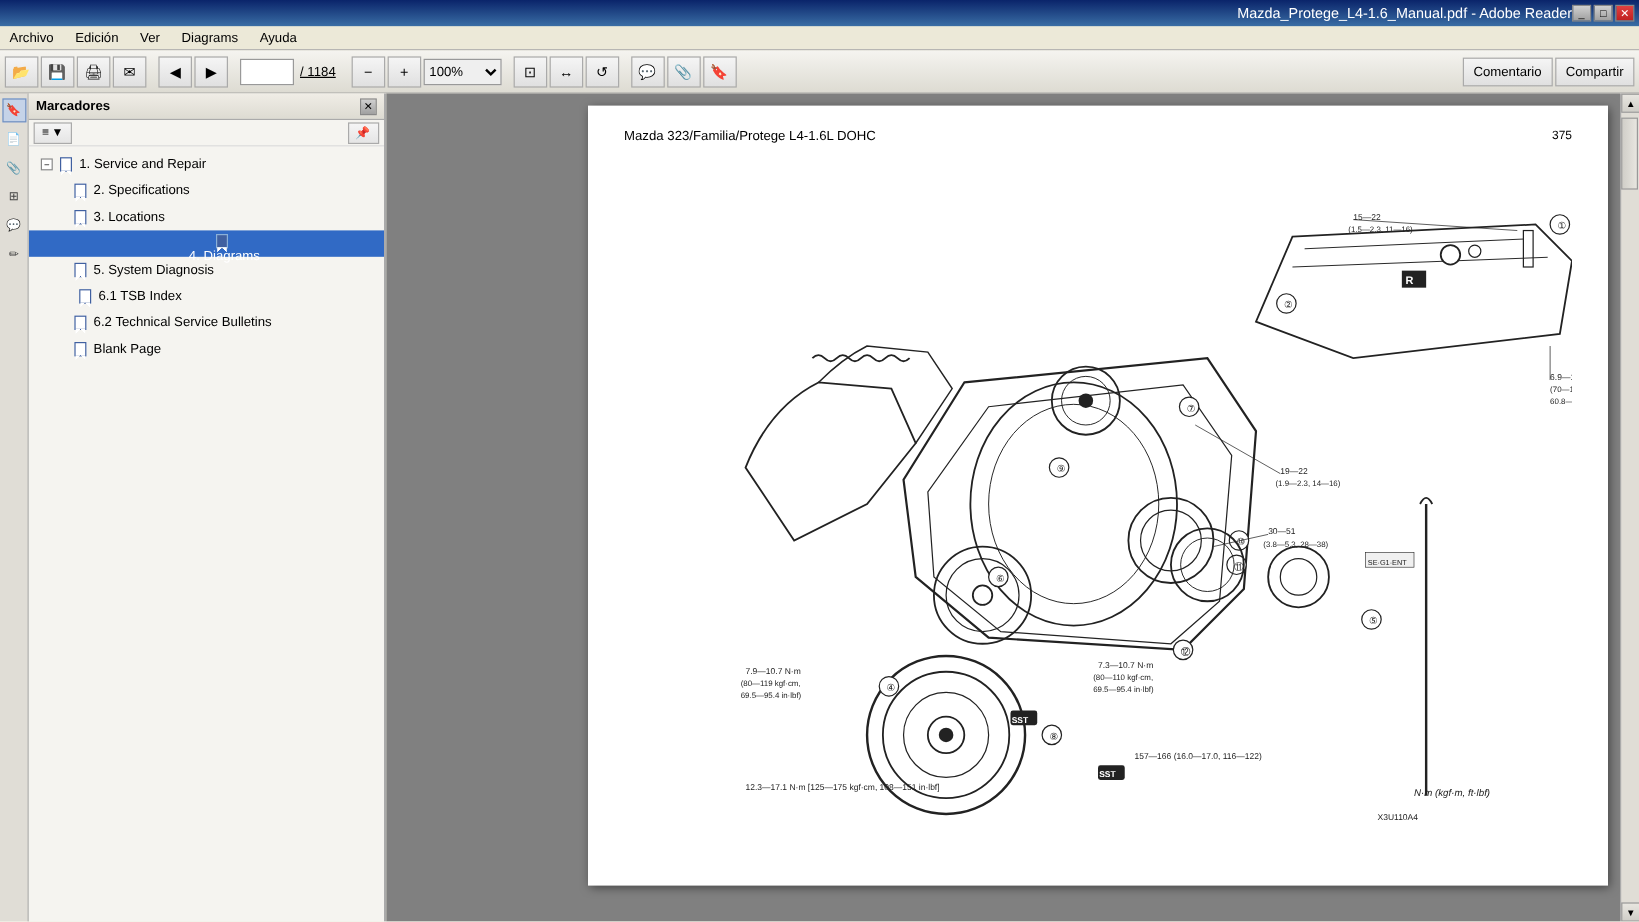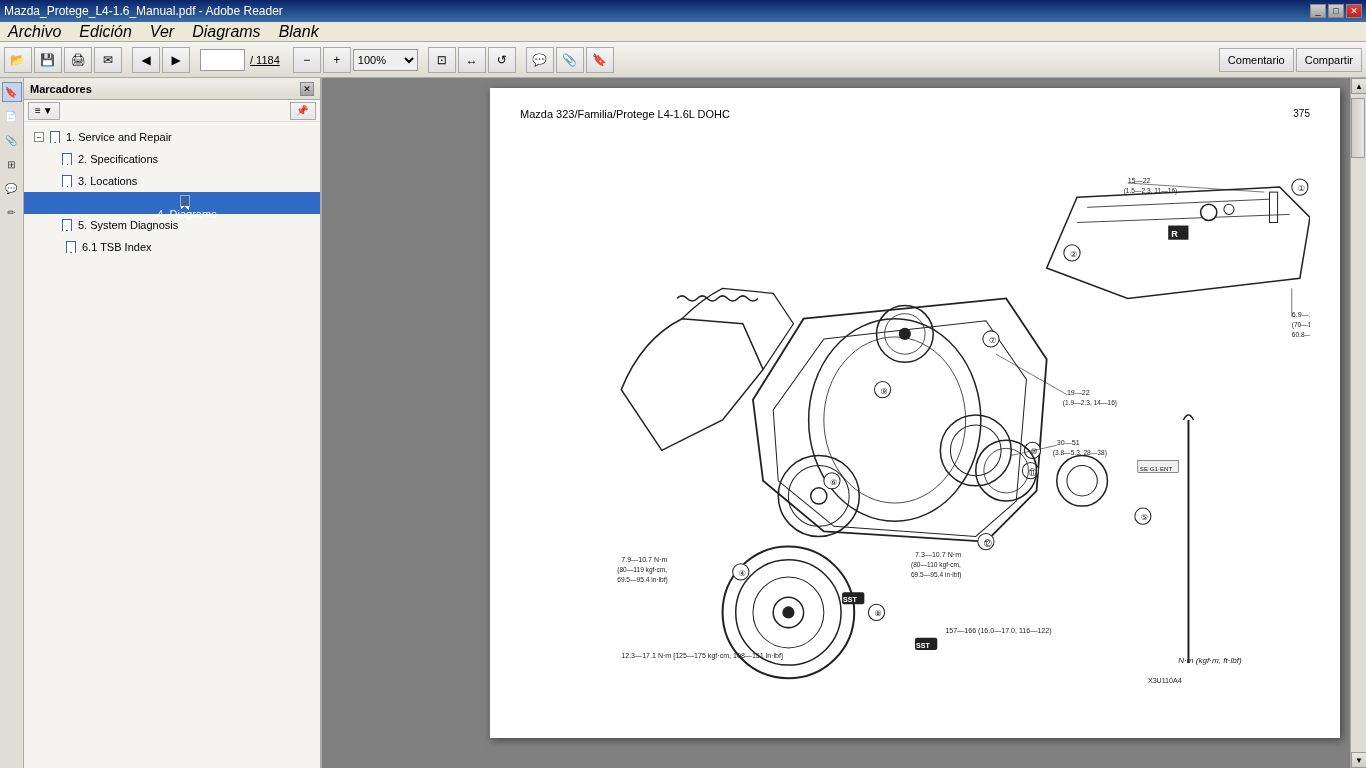--- a/index.html
+++ b/index.html
@@ -4,21 +4,21 @@
   <style>
     * { margin: 0; padding: 0; box-sizing: border-box; }
     body { width: 1366px; height: 768px; overflow: hidden; font-family: Arial, sans-serif; font-size: 12px; background: #ece9d8; }
 
     
     #titlebar {
       background: linear-gradient(to bottom, #0a246a, #3a6ea5);
       height: 22px;
       display: flex;
       align-items: center;
-      justify-content: space-between;
+      justify-content: flex-end;
       padding: 0 4px;
       color: white;
     }
     #titlebar-buttons { display: flex; gap: 2px; }
     .title-btn {
       width: 16px; height: 14px;
       background: linear-gradient(to bottom, #d0d0d0, #a0a0a0);
       border: 1px solid #888;
       display: flex; align-items: center; justify-content: center;
       font-size: 9px; cursor: pointer; color: #000;
@@ -28,21 +28,21 @@
     
     #menubar {
       background: #ece9d8;
       height: 20px;
       display: flex;
       align-items: center;
       padding: 0 4px;
       border-bottom: 1px solid #aaa;
       gap: 10px;
     }
-    .menu-item { font-size: 16px; cursor: pointer; padding: 2px 4px; font-style: italic; }
+    .menu-item { font-size: 11px; cursor: pointer; padding: 2px 4px; }
 
     
     #toolbar {
       background: linear-gradient(to bottom, #f5f4f0, #dddbd2);
       height: 36px;
       display: flex;
       align-items: center;
       padding: 0 4px;
       border-bottom: 1px solid #aaa;
       gap: 2px;
@@ -253,21 +253,21 @@
     <div class="title-btn">□</div>
     <div class="title-btn close">✕</div>
   </div>
 </div>
 
 <div id="menubar">
   <span class="menu-item">Archivo</span>
   <span class="menu-item">Edición</span>
   <span class="menu-item">Ver</span>
   <span class="menu-item">Diagrams</span>
-  <span class="menu-item">Blank</span>
+  <span class="menu-item">Ayuda</span>
 </div>
 
 <div id="toolbar">
   <div class="tb-btn">📂</div>
   <div class="tb-btn">💾</div>
   <div class="tb-btn">🖨</div>
   <div class="tb-btn">✉</div>
   <div class="tb-sep"></div>
   <div class="tb-btn">◀</div>
   <div class="tb-btn">▶</div>
@@ -359,21 +359,33 @@
         <span>5. System Diagnosis</span>
       </div>
 
       <div class="bm-item" style="padding-left:40px;">
         <div class="bm-icon">
           <div class="bm-bookmark-icon"></div>
         </div>
         <span>6.1 TSB Index</span>
       </div>
 
-
+      <div class="bm-item" style="padding-left:36px;">
+        <div class="bm-icon">
+          <div class="bm-bookmark-icon"></div>
+        </div>
+        <span>6.2 Technical Service Bulletins</span>
+      </div>
+
+      <div class="bm-item" style="padding-left:36px;">
+        <div class="bm-icon">
+          <div class="bm-bookmark-icon"></div>
+        </div>
+        <span>Blank Page</span>
+      </div>
 
     </div>
   </div>
 
   <div id="pdf-viewer">
     <div id="pdf-page">
       <div id="pdf-header">
         <span id="pdf-doc-title">Mazda 323/Familia/Protege L4-1.6L DOHC</span>
         <span id="pdf-page-num">375</span>
       </div>

